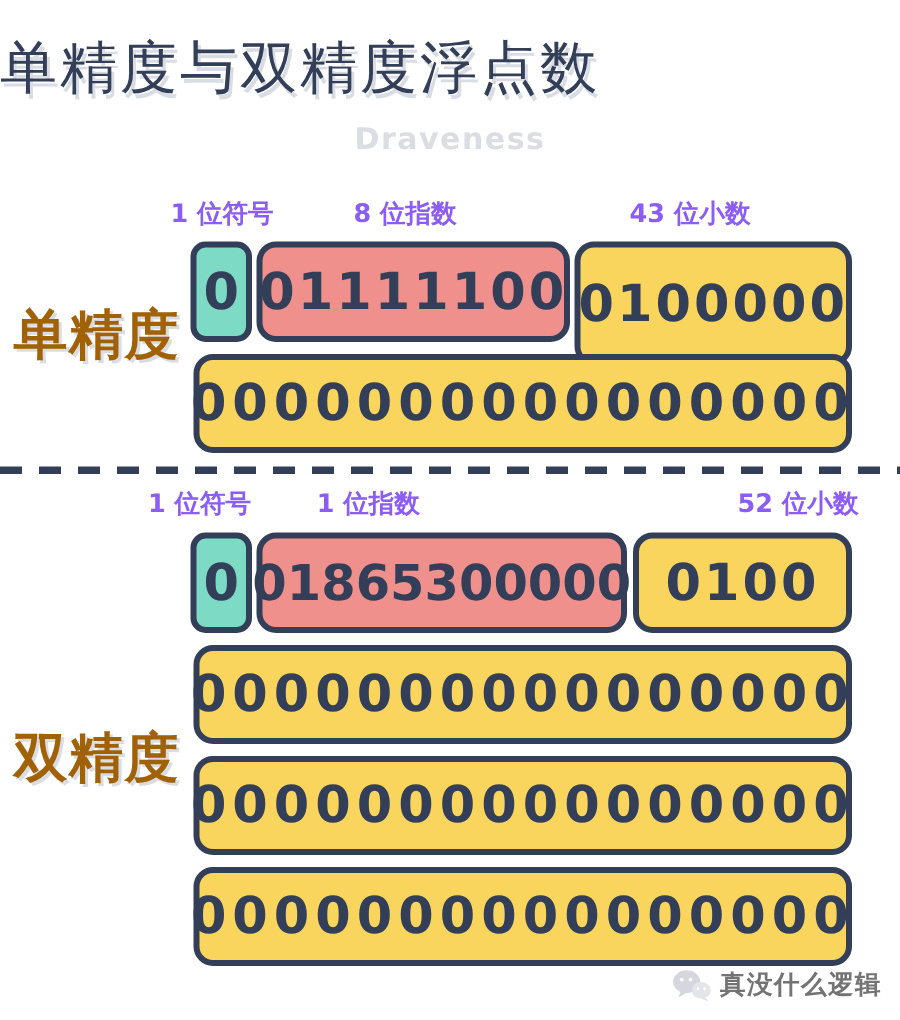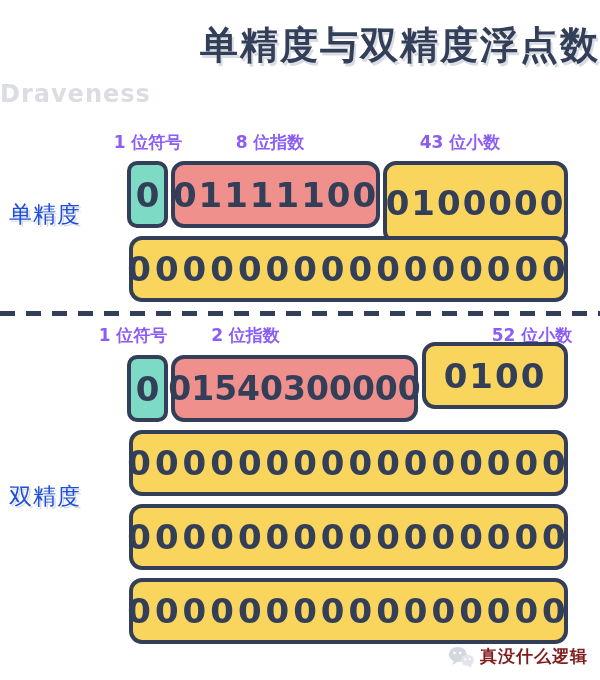--- a/index.html
+++ b/index.html
@@ -10,56 +10,56 @@
     height: 680px;
     background: #ffffff;
     overflow: hidden;
     font-family: "DejaVu Sans", "Liberation Sans", sans-serif;
     color: #333F58;
   }
   .title {
     position: absolute;
     top: 20px; left: 0;
     width: 100%;
-    text-align: right;
+    text-align: left;
     font-size: 38px;
-    font-weight: 700;
+    font-weight: 400;
     letter-spacing: 2px;
     color: #333F58;
     text-shadow: 2px 3px 0 rgba(120,132,156,0.28);
-    padding-left: 12px;
   }
   .subtitle {
     position: absolute;
     top: 80px; left: 0;
     width: 100%;
-    font-size: 24px;
+    text-align: center;
+    font-size: 20px;
     font-weight: bold;
     letter-spacing: 1px;
     color: #DADDE2;
   }
   .field-label {
     position: absolute;
     font-size: 17px;
     font-weight: bold;
     color: #8b5cf6;
     text-align: center;
     white-space: nowrap;
   }
   .s-fl0 { left: 108px; top: 131px; width: 80px; }
   .s-fl1 { left: 225px; top: 131px; width: 90px; }
   .s-fl2 { left: 405px; top: 131px; width: 110px; }
   .d-fl0 { left:  93px; top: 324px; width: 80px; }
   .d-fl1 { left: 198px; top: 324px; width: 95px; }
   .d-fl2 { left: 487px; top: 324px; width: 90px; }
   .section-label {
     position: absolute;
-    font-size: 23px;
-    font-weight: 400;
-    color: #1d4ed8;
+    font-size: 36px;
+    font-weight: 700;
+    color: #a16207;
     letter-spacing: 1px;
     text-shadow: 2px 2px 0 rgba(120,132,156,0.28);
   }
   .sl-single { left: 9px; top: 199px; }
   .sl-double { left: 9px; top: 481px; }
   .box {
     position: absolute;
     border: 4px solid #333F58;
     border-radius: 13px;
     display: flex;
@@ -72,39 +72,39 @@
   }
   .sign     { background: #7DDAC4; border-radius: 10px; }
   .exponent { background: #F0908D; }
   .fraction { background: #FAD55E; }
   .s1-sign { left: 127px; top: 161px; width: 41px;  height: 67px; }
   .s1-exp  { left: 171px; top: 161px; width: 209px; height: 67px; letter-spacing: 2px; }
   .s1-frac { left: 383px; top: 161px; width: 185px; height: 83px; letter-spacing: 2px; }
   .s2-frac { left: 129px; top: 236px; width: 439px; height: 66px; letter-spacing: 4px; }
   .d1-sign { left: 127px; top: 355px; width: 41px;  height: 67px; }
   .d1-exp  { left: 171px; top: 355px; width: 247px; height: 67px; font-size: 33px; letter-spacing: 0; }
-  .d1-frac { left: 422px; top: 342px; width: 146px; height: 67px; letter-spacing: 2px; text-align: center; }
+  .d1-frac { left: 422px; top: 355px; width: 146px; height: 67px; letter-spacing: 2px; text-align: center; }
   .d2-frac { left: 129px; top: 430px; width: 439px; height: 66px; letter-spacing: 4px; }
   .d3-frac { left: 129px; top: 504px; width: 439px; height: 66px; letter-spacing: 4px; }
   .d4-frac { left: 129px; top: 578px; width: 439px; height: 66px; letter-spacing: 4px; }
   .divider {
     position: absolute;
     left: 0; top: 311px;
     width: 600px; height: 5px;
     background: repeating-linear-gradient(to right,
       #333F58 0px, #333F58 15px,
       transparent 15px, transparent 26px);
   }
   .watermark {
     position: absolute;
     right: 12px; top: 645px;
     display: flex;
     align-items: center;
     gap: 6px;
-    color: #7f1d1d;
+    color: #737373;
     font-size: 17px;
     font-weight: bold;
     letter-spacing: 1px;
   }
   .wm-icon { display: inline-block; width: 26px; height: 22px; }
 </style>
 </head>
 <body>
 
 <div class="page">
@@ -119,27 +119,27 @@
   <div class="section-label sl-single">单精度</div>
 
   <div class="box sign s1-sign">0</div>
   <div class="box exponent s1-exp">01111100</div>
   <div class="box fraction s1-frac">0100000</div>
   <div class="box fraction s2-frac">0000000000000000</div>
 
   <div class="divider"></div>
 
   <div class="field-label d-fl0">1 位符号</div>
-  <div class="field-label d-fl1">2 位指数</div>
+  <div class="field-label d-fl1">1 位指数</div>
   <div class="field-label d-fl2">52 位小数</div>
 
   <div class="section-label sl-double">双精度</div>
 
   <div class="box sign d1-sign">0</div>
-  <div class="box exponent d1-exp">01540300000</div>
+  <div class="box exponent d1-exp">01865300000</div>
   <div class="box fraction d1-frac">0100</div>
   <div class="box fraction d2-frac">0000000000000000</div>
   <div class="box fraction d3-frac">0000000000000000</div>
   <div class="box fraction d4-frac">0000000000000000</div>
 
   <div class="watermark">
     <span class="wm-icon">
       <svg viewBox="0 0 36 30" width="26" height="22" aria-hidden="true">
         <ellipse cx="13.5" cy="11.5" rx="12.5" ry="10.5" fill="#D4D8DE"></ellipse>
         <path d="M8 20 L6 26 L13 22 Z" fill="#D4D8DE"></path>

